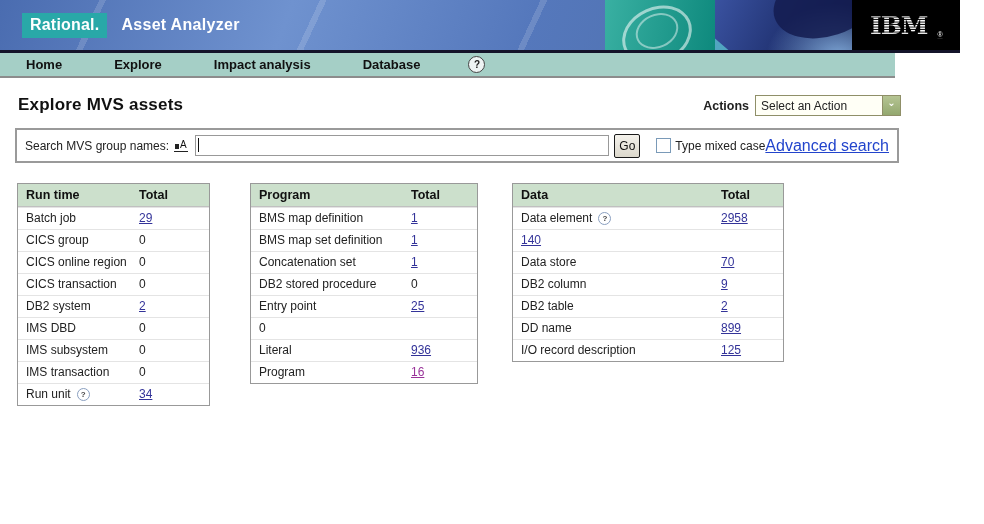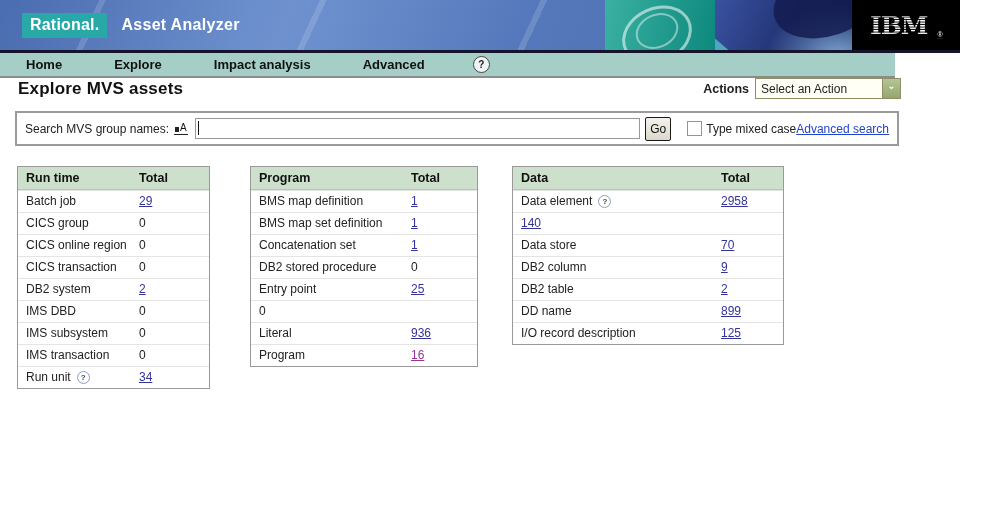--- a/index.html
+++ b/index.html
@@ -28,21 +28,21 @@
   .art-ibm{width:108px;height:50px;background:#000;display:flex;align-items:center;justify-content:center;text-decoration:underline;}
   .ibm-reg{color:#fff;font-size:7px;align-self:flex-end;margin:0 0 12px 2px;}
 
   
   .navbar{width:895px;height:23px;background:#a5cfc6;border-bottom:2px solid #8c8c8c;display:flex;align-items:center;}
   .nav-item{font-weight:bold;font-size:13px;color:#111;margin:0 26px;cursor:pointer;white-space:nowrap;}
   .nav-help{width:15px;height:15px;border:1px solid #444;border-radius:50%;background:#eef4f4;color:#222;
     font-size:10px;font-weight:bold;text-align:center;line-height:15px;margin-left:22px;cursor:pointer;}
 
   
-  .header-row{width:883px;display:flex;align-items:center;justify-content:space-between;margin:0 0 0 18px;}
+  .header-row{width:883px;display:flex;align-items:flex-start;justify-content:space-between;margin:17px 0 0 18px;}
   .page-title{font-size:17px;font-weight:bold;color:#111;margin:0;letter-spacing:0.2px;}
   .actions{display:flex;align-items:center;}
   .actions-label{font-weight:bold;font-size:12.5px;margin-right:6px;}
   .action-select{width:146px;height:21px;background:#fffff6;border:1px solid #8f8f68;display:flex;align-items:center;box-sizing:border-box;cursor:pointer;}
   .select-value{flex:1;padding-left:5px;font-size:12px;color:#222;white-space:nowrap;overflow:hidden;}
   .select-arrow{width:17px;height:19px;background:linear-gradient(#b5c493,#93a86f);border-left:1px solid #8f8f68;
     color:#fff;font-size:10px;line-height:19px;text-align:center;}
   .select-arrow::after{content:"\2304";font-weight:bold;position:relative;top:-3px;}
 
   
@@ -50,21 +50,21 @@
     display:flex;align-items:center;padding:0 6px 0 8px;box-sizing:content-box;}
   .search-label{font-size:12px;color:#222;white-space:nowrap;}
   .case-icon{display:inline-flex;align-items:flex-end;border-bottom:1px solid #222;margin:0 2px 0 5px;padding:0 1px 1px 1px;font-size:10px;line-height:10px;color:#111;}
   .case-icon .sq{width:4px;height:5px;background:#222;margin:0 1px 1px 0;display:inline-block;}
   .search-input{flex:1;height:19px;border:1px solid #999;background:#fff;margin-left:5px;position:relative;cursor:text;}
   .caret{position:absolute;left:2px;top:2px;width:1px;height:14px;background:#111;}
   .go-btn{margin-left:5px;width:26px;height:24px;background:linear-gradient(#f4f2ec,#dcd8cc);border:1px solid #1a1a1a;
     font-size:12px;font-family:inherit;color:#111;padding:0;cursor:pointer;border-radius:2px;}
   .checkbox{width:13px;height:13px;border:1px solid #7a9ab8;background:#fff;margin-left:16px;display:inline-block;cursor:pointer;}
   .checkbox-label{margin-left:4px;font-size:12px;}
-  .advanced-link{margin-left:auto;margin-right:2px;color:#2244cc;text-decoration:underline;font-size:12px;cursor:pointer;}
+  .advanced-link{margin-left:auto;margin-right:2px;color:#2244cc;text-decoration:underline;font-size:16px;cursor:pointer;}
 
   
   .tables-row{display:flex;margin:20px 0 0 17px;align-items:flex-start;}
   .asset-table{border:1px solid #999;background:#fff;box-sizing:border-box;}
   .asset-table.t0{width:193px;margin-right:40px;}
   .asset-table.t1{width:228px;margin-right:34px;}
   .asset-table.t2{width:272px;}
   .tbl-head{display:flex;background:#cce0cc;border-bottom:1px solid #c0c0c0;padding:4px 8px;font-weight:bold;font-size:12.5px;color:#111;}
   .tbl-row{display:flex;padding:3px 8px 4px 8px;border-top:1px solid #e4e4e4;font-size:12px;color:#222;align-items:center;}
   .tbl-row:first-of-type{border-top:none;}
@@ -103,21 +103,21 @@
         <span class="ibm-reg">®</span>
       </div>
     </div>
   </div>
 
   <div class="navbar">
     <span id="nav-root" style="display:flex;align-items:center;">
         <span class="nav-item">Home</span>
         <span class="nav-item">Explore</span>
         <span class="nav-item">Impact analysis</span>
-        <span class="nav-item">Advanced</span>
+        <span class="nav-item">Database</span>
       </span>
     <span class="nav-help">?</span>
   </div>
 
   <div class="header-row">
     <h1 class="page-title">Explore MVS assets</h1>
     <div class="actions">
       <span class="actions-label">Actions</span>
       <div class="action-select">
         <span class="select-value">Select an Action</span>

